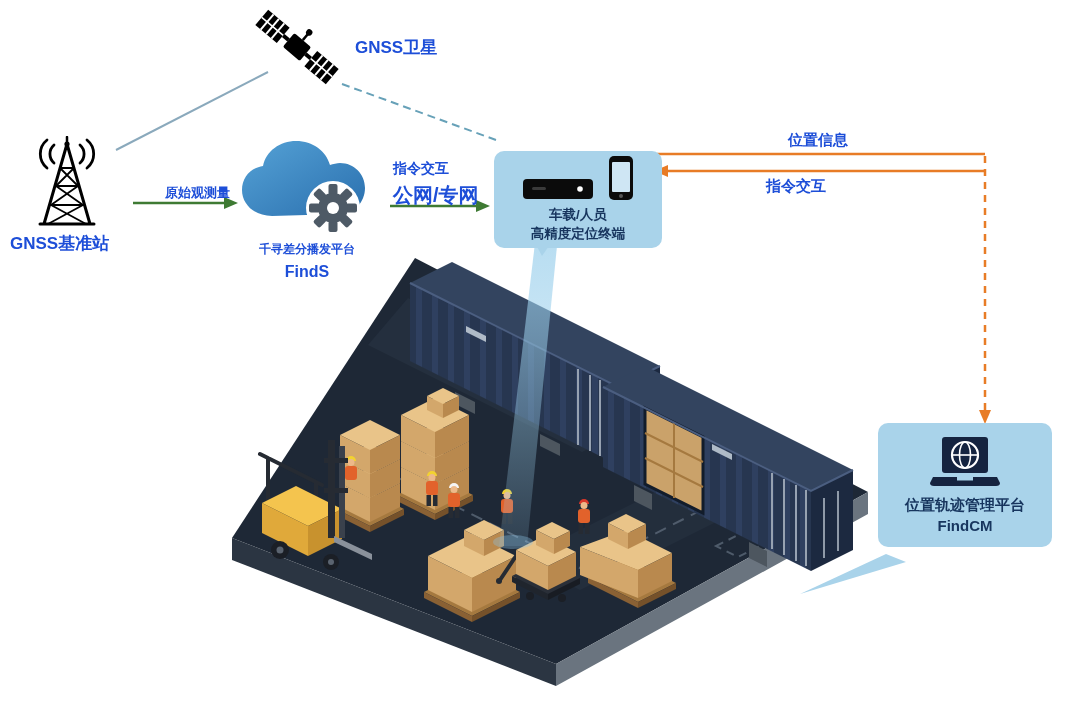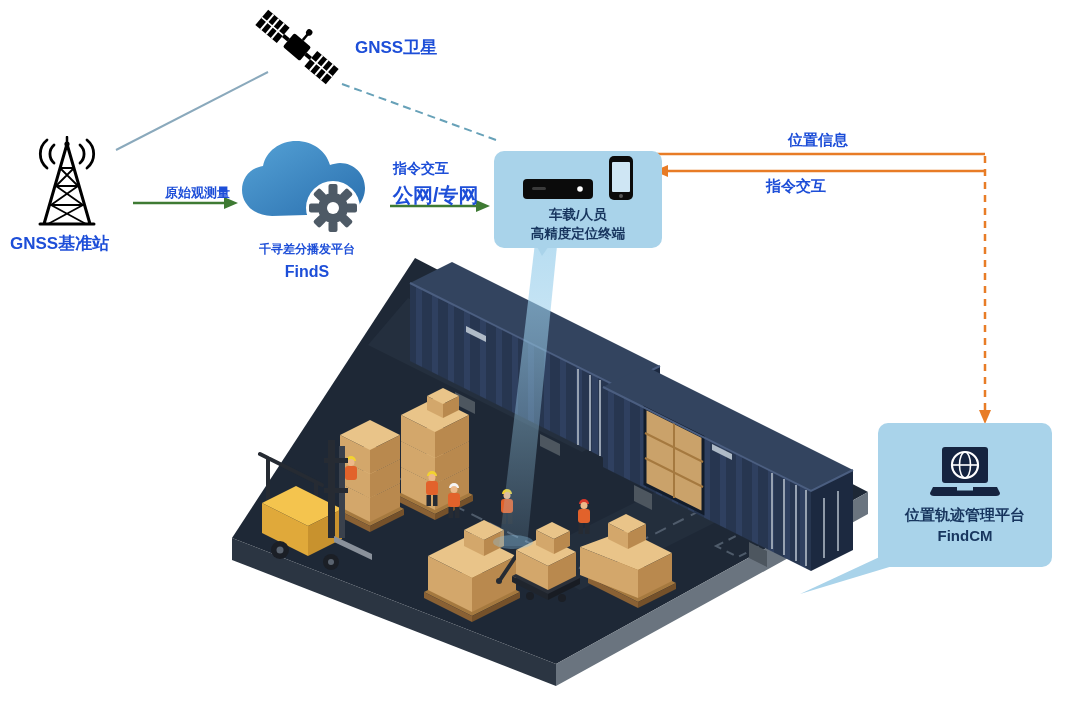--- a/index.html
+++ b/index.html
@@ -330,21 +330,21 @@
       <svg width="26" height="46" viewBox="0 0 26 46">
         <rect x="1" y="1" width="24" height="44" rx="5" fill="#0b0b0b"></rect>
         <rect x="4" y="7" width="18" height="30" rx="1" fill="#cfe6f4"></rect>
         <circle cx="13" cy="41" r="2" fill="#555"></circle>
       </svg>
     </div>
     <div class="panel-text">车载/人员</div>
     <div class="panel-text">高精度定位终端</div>
   </div>
 
-  <div class="panel finds" style="left:878px;top:423px;width:174px;height:144px">
+  <div class="panel finds" style="left:878px;top:423px;width:174px;height:124px">
     <div class="panel-icons">
       <svg width="72" height="54" viewBox="0 0 72 54">
         <rect x="13" y="2" width="46" height="36" rx="3" fill="#152440"></rect>
         <circle cx="36" cy="20" r="13" stroke="#fff" stroke-width="2.2" fill="none"></circle>
         <ellipse cx="36" cy="20" rx="5.5" ry="13" stroke="#fff" stroke-width="1.6" fill="none"></ellipse>
         <line x1="23" y1="20" x2="49" y2="20" stroke="#fff" stroke-width="1.6"></line>
         <path d="M4,42 L68,42 L71,48 Q71,51 67,51 L5,51 Q1,51 1,48 Z" fill="#152440"></path>
         <rect x="28" y="42" width="16" height="3.5" fill="#a9d3ea"></rect>
       </svg>
     </div>

